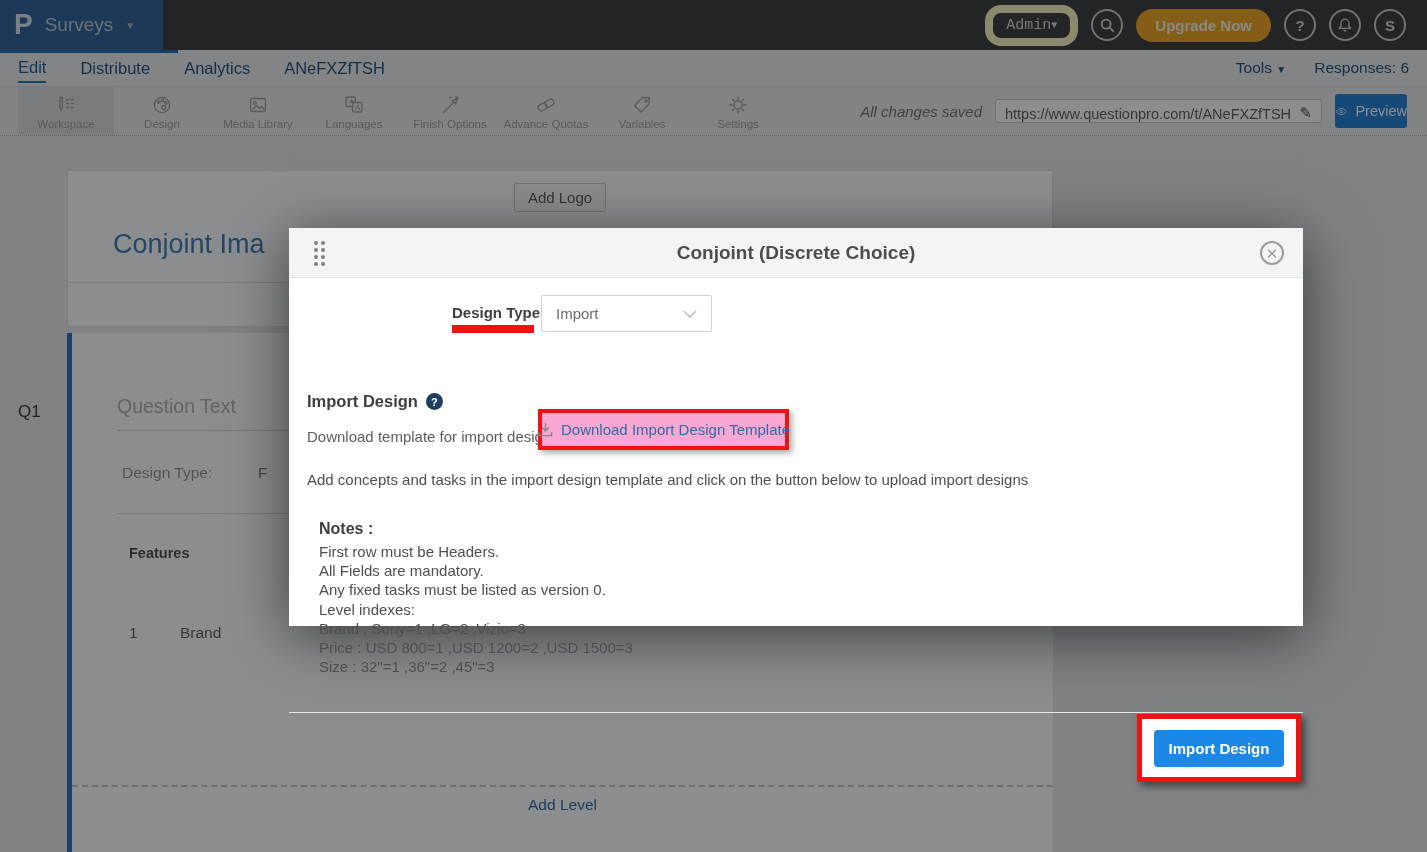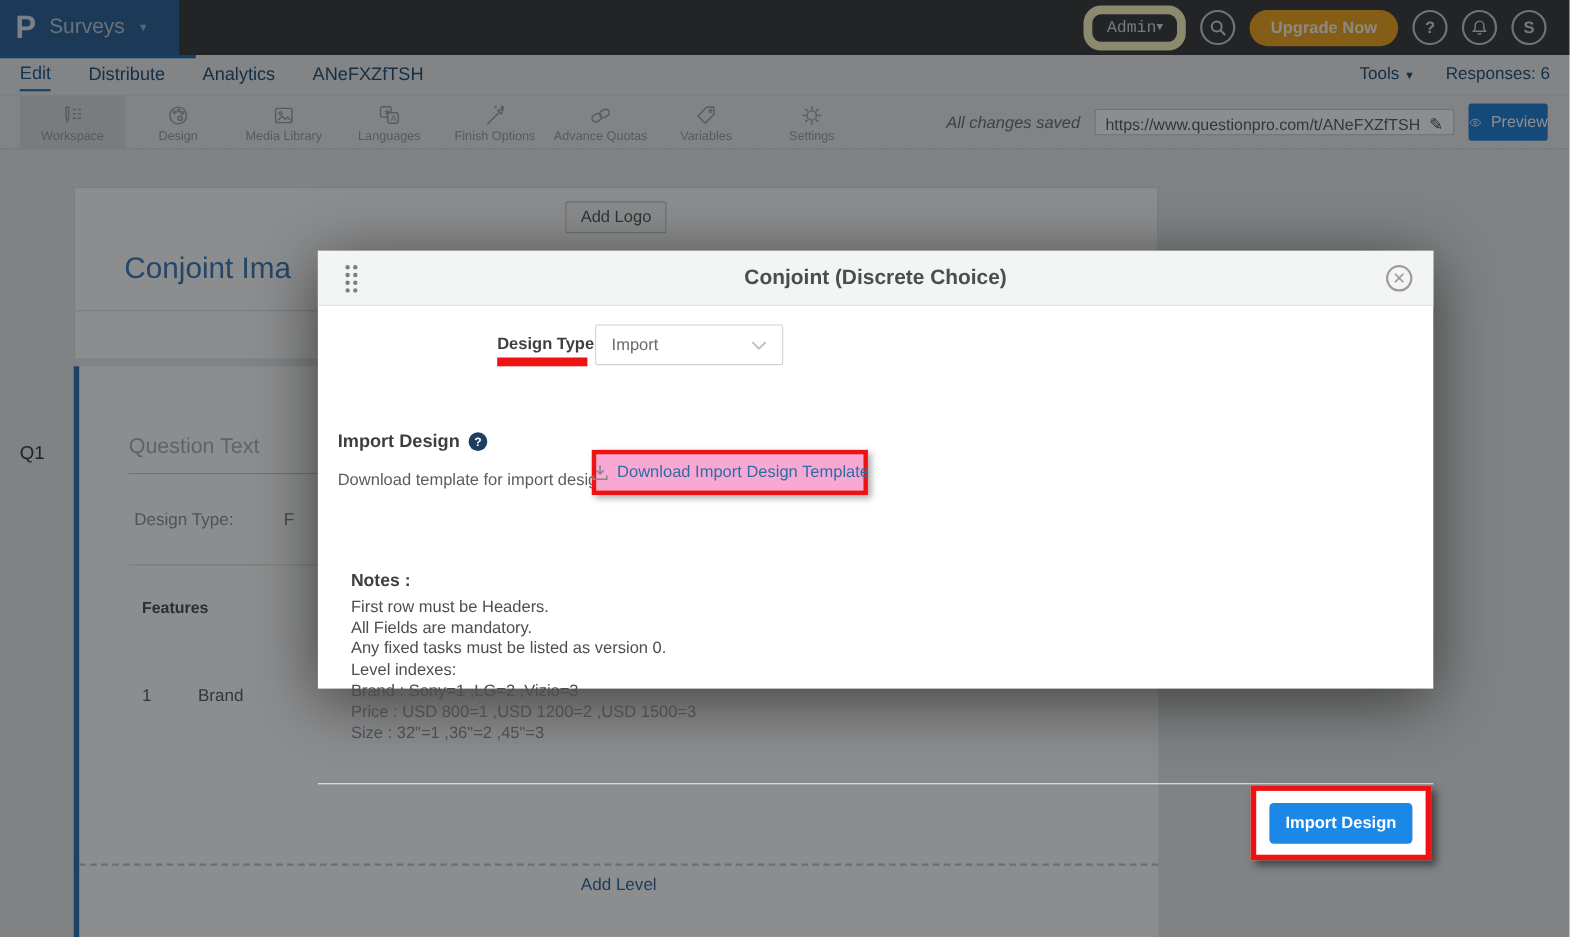--- a/index.html
+++ b/index.html
@@ -305,20 +305,21 @@
 
     <div class="download-prompt">Download template for import design</div>
     <div class="download-redbox">
       <svg width="17" height="17" viewBox="0 0 18 18">
           <path d="M9 2v8M5.5 7L9 10.5 12.5 7"></path>
           <path d="M2.5 12v3.5h13V12"></path>
         </svg>
       <span class="download-link">Download Import Design Template</span>
     </div>
 
+    <div class="instructions">Add concepts and tasks in the import design template and click on the button below to upload import designs</div>
 
     <div class="notes-title">Notes :</div>
     <div class="note-line" style="top:315px">First row must be Headers.</div>
     <div class="note-line" style="top:334px">All Fields are mandatory.</div>
     <div class="note-line" style="top:353px">Any fixed tasks must be listed as version 0.</div>
     <div class="note-line" style="top:373px">Level indexes:</div>
     <div class="note-line" style="top:392px">Brand : Sony=1 ,LG=2 ,Vizio=3</div>
     <div class="note-line" style="top:411px">Price : USD 800=1 ,USD 1200=2 ,USD 1500=3</div>
     <div class="note-line" style="top:430px">Size : 32"=1 ,36"=2 ,45"=3</div>
 

